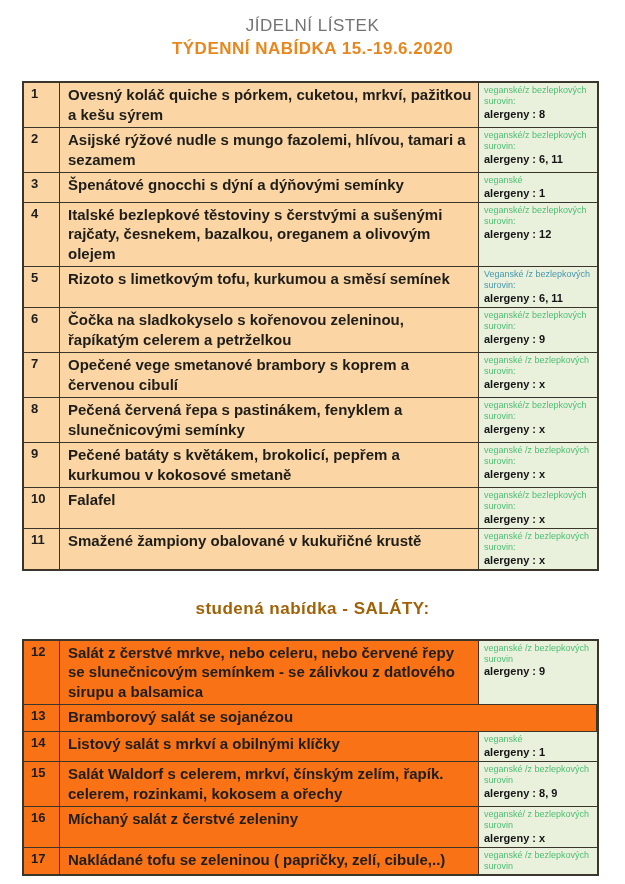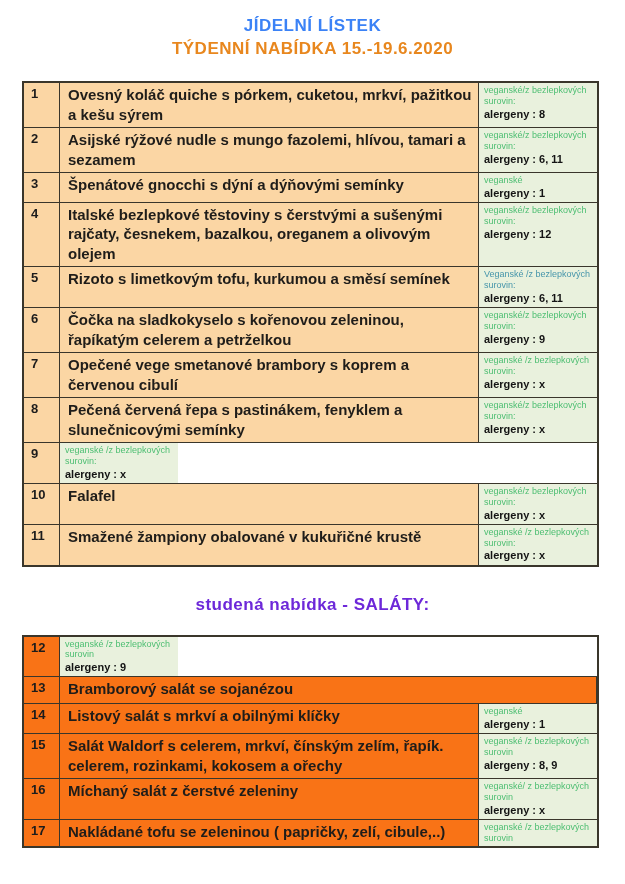--- a/index.html
+++ b/index.html
@@ -7,21 +7,21 @@
   body {
     width:625px; height:884px;
     font-family:"Liberation Sans", sans-serif;
     color:#1c1c1c;
     overflow:hidden;
   }
   .page { width:625px; height:884px; position:relative; }
 
   .titles { text-align:center; padding-top:16px; }
   .title1 {
-    font-size:17px; font-weight:bold; color:#3b82f6; letter-spacing:0.5px;
+    font-size:17px; font-weight:normal; color:#737373; letter-spacing:0.5px;
   }
   .title2 {
     font-size:17px; font-weight:bold; color:#e8871e; letter-spacing:0.5px;
     margin-top:3px;
   }
 
   .tbl {
     width:577px; margin-left:22px;
     border:2px solid #3a362b;
   }
@@ -57,21 +57,21 @@
   .diet-label { font-size:9px; line-height:1.2; }
   .diet-label.green { color:#4dbe72; }
   .diet-label.teal  { color:#4796ab; }
   .allerg {
     font-size:11px; font-weight:bold; color:#141414; line-height:1.2;
     margin-top:1px;
   }
 
   .section-title {
     text-align:center;
-    font-size:17px; font-weight:bold; color:#6d28d9; letter-spacing:0.5px;
+    font-size:17px; font-weight:bold; color:#a16207; letter-spacing:0.5px;
     margin-top:28px; margin-bottom:20px;
   }
 </style>
 </head>
 <body>
 
 <div class="page">
 
   <div class="titles">
     <div class="title1">JÍDELNÍ LÍSTEK</div>
@@ -138,20 +138,21 @@
       <div class="row">
         <div class="cell num">8</div>
         <div class="cell item">Pečená červená řepa s pastinákem, fenyklem a slunečnicovými semínky</div>
         <div class="cell diet">
           <div class="diet-label green">veganské/z bezlepkových surovin:</div>
           <div class="allerg">alergeny : x</div>
         </div>
       </div>
       <div class="row">
         <div class="cell num">9</div>
+        <div class="cell item">Pečené batáty s květákem, brokolicí, pepřem a kurkumou v kokosové smetaně</div>
         <div class="cell diet">
           <div class="diet-label green">veganské /z bezlepkových surovin:</div>
           <div class="allerg">alergeny : x</div>
         </div>
       </div>
       <div class="row">
         <div class="cell num">10</div>
         <div class="cell item">Falafel</div>
         <div class="cell diet">
           <div class="diet-label green">veganské/z bezlepkových surovin:</div>
@@ -166,20 +167,21 @@
           <div class="allerg">alergeny : x</div>
         </div>
       </div>
     </div>
 
   <div class="section-title">studená nabídka - SALÁTY:</div>
 
   <div class="tbl tbl--salad">
       <div class="row">
         <div class="cell num">12</div>
+        <div class="cell item">Salát z čerstvé mrkve, nebo celeru, nebo červené řepy se slunečnicovým semínkem - se zálivkou z datlového sirupu a balsamica</div>
         <div class="cell diet">
           <div class="diet-label green">veganské /z bezlepkových surovin</div>
           <div class="allerg">alergeny : 9</div>
         </div>
       </div>
       <div class="row">
         <div class="cell num">13</div>
         <div class="cell item">Bramborový salát se sojanézou</div>
       </div>
       <div class="row">

